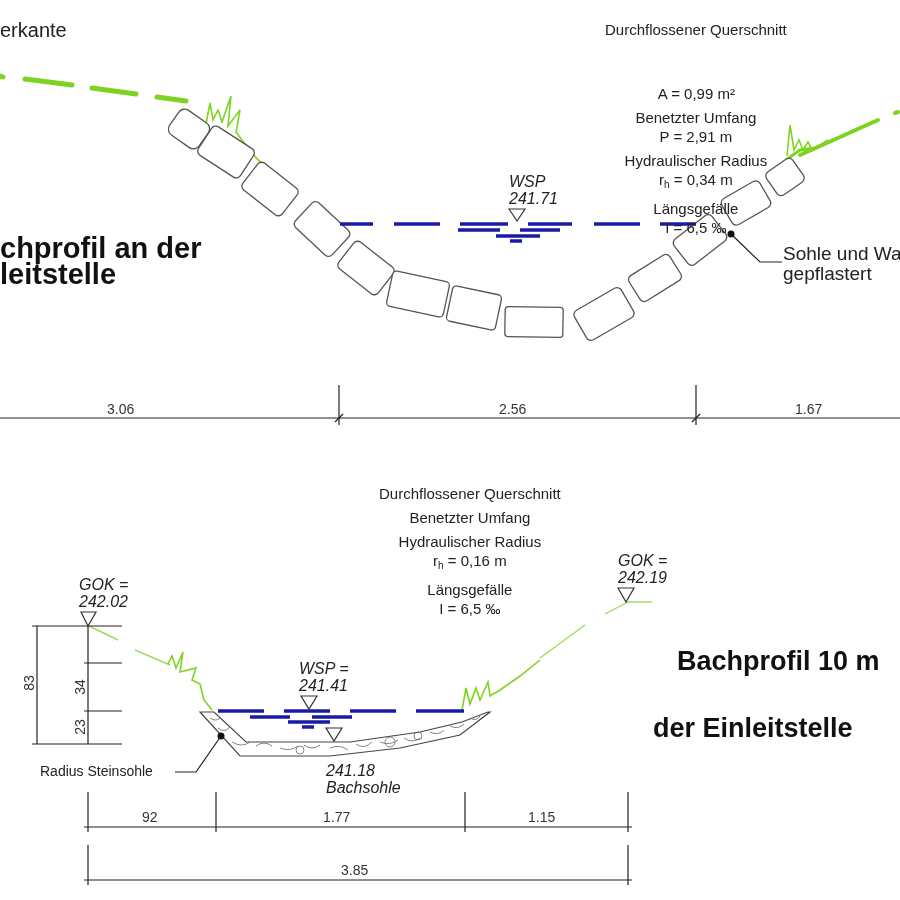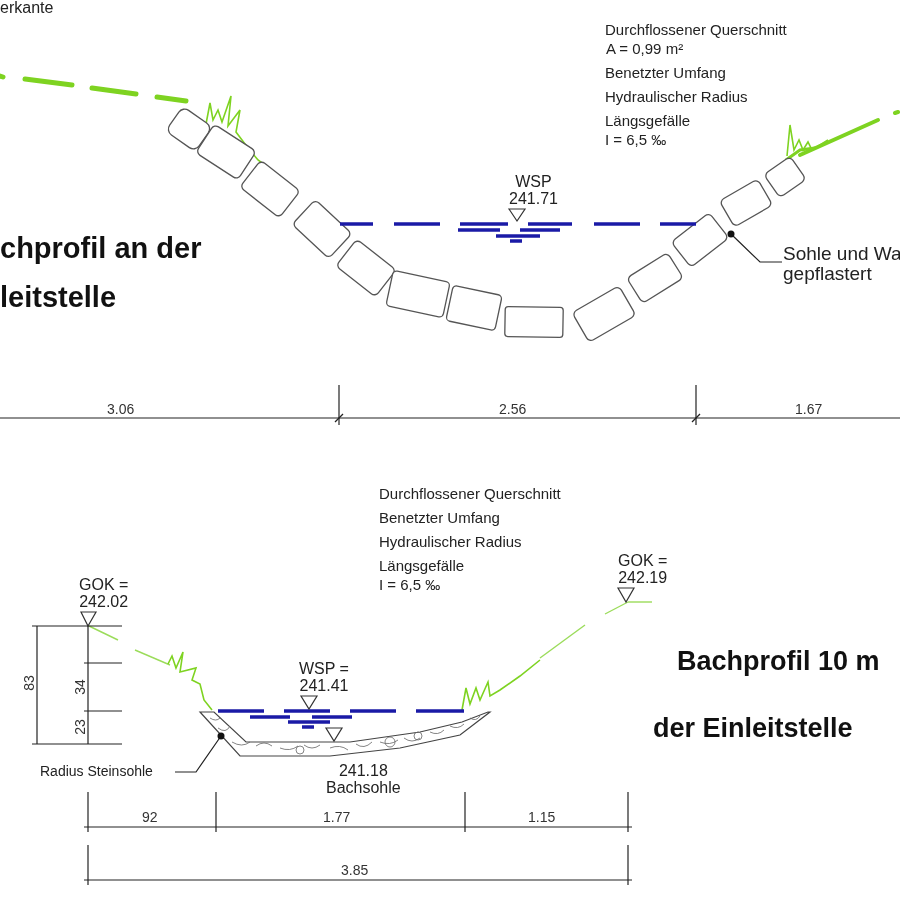--- a/index.html
+++ b/index.html
@@ -1,26 +1,26 @@
 <!DOCTYPE html>
 <html><head>
 <meta charset="utf-8">
 <style>
   html, body { margin: 0; padding: 0; background: #ffffff; }
   body { width: 900px; height: 900px; position: relative; overflow: hidden;
          font-family: "Liberation Sans", sans-serif; color: #1a1a1a; }
   svg.canvas { position: absolute; left: 0; top: 0; width: 900px; height: 900px; }
   .lbl { position: absolute; white-space: nowrap; line-height: 1; }
   .info { font-size: 15px; line-height: 19px; color: #222; }
-  .info .row { margin-bottom: 5px; }
-  .info .v { padding-left: 1px; }
+  .info .row { margin-bottom: 5px; text-align: center; }
+  .info .v { padding-left: 1px; margin-top: 45px; }
   .big { font-size: 29px; color: #111; font-weight: bold; }
   .small { font-size: 19px; color: #222; }
   .dim { font-size: 14px; color: #333; background: #fff; padding: 0 3px; }
-  .mark { font-size: 16px; color: #222; text-align: center; line-height: 17px; }
+  .mark { font-size: 16px; color: #222; text-align: left; line-height: 17px; font-style: italic; }
   sub { font-size: 10px; vertical-align: -3px; }
 </style>
 </head>
 <body>
 
 <svg class="canvas" viewBox="0 0 900 900" xmlns="http://www.w3.org/2000/svg">
 
   <g stroke="#7ed321" stroke-width="5" stroke-linecap="round" fill="none">
     <line x1="0" y1="76" x2="3" y2="77"></line>
     <line x1="25" y1="79" x2="72" y2="85"></line>
@@ -138,40 +138,42 @@
     <line x1="88" y1="792" x2="88" y2="832"></line>
     <line x1="216" y1="792" x2="216" y2="832"></line>
     <line x1="465" y1="792" x2="465" y2="832"></line>
     <line x1="628" y1="792" x2="628" y2="832"></line>
     <line x1="84" y1="880" x2="632" y2="880"></line>
     <line x1="88" y1="845" x2="88" y2="885"></line>
     <line x1="628" y1="845" x2="628" y2="885"></line>
   </g>
 </svg>
 
-<div class="lbl small" style="left:0;top:0;font-size:16px">erkante</div>
+<div class="lbl small" style="left:0;top:20px;font-size:20px">erkante</div>
 
 <div class="lbl big" style="left:0;top:234px">chprofil an der</div>
-<div class="lbl big" style="left:0;top:283px">leitstelle</div>
+<div class="lbl big" style="left:0;top:260px">leitstelle</div>
 
 <div class="lbl mark" style="left:509px;top:173px">
   <div>WSP</div>
   <div>241.71</div>
 </div>
 
 <div class="lbl info" style="left:605px;top:20px">
   <div class="row">
       <div>Durchflossener Querschnitt</div>
       <div class="v">A = 0,99 m²</div>
     </div>
   <div class="row">
       <div>Benetzter Umfang</div>
+      <div>P = 2,91 m</div>
     </div>
   <div class="row">
       <div>Hydraulischer Radius</div>
+      <div><span>r</span><sub>h</sub><span> = 0,34 m</span></div>
     </div>
   <div class="row">
       <div>Längsgefälle</div>
       <div>I = 6,5 ‰</div>
     </div>
 </div>
 
 <div class="lbl small" style="left:783px;top:244px;line-height:20px">
   <div>Sohle und Wan</div>
   <div>gepflastert</div>
@@ -183,20 +185,21 @@
 
 <div class="lbl info" style="left:379px;top:484px">
   <div class="row">
       <div>Durchflossener Querschnitt</div>
     </div>
   <div class="row">
       <div>Benetzter Umfang</div>
     </div>
   <div class="row">
       <div>Hydraulischer Radius</div>
+      <div><span>r</span><sub>h</sub><span> = 0,16 m</span></div>
     </div>
   <div class="row">
       <div>Längsgefälle</div>
       <div>I = 6,5 ‰</div>
     </div>
 </div>
 
 <div class="lbl mark" style="left:79px;top:576px">
   <div>GOK =</div>
   <div>242.02</div>

